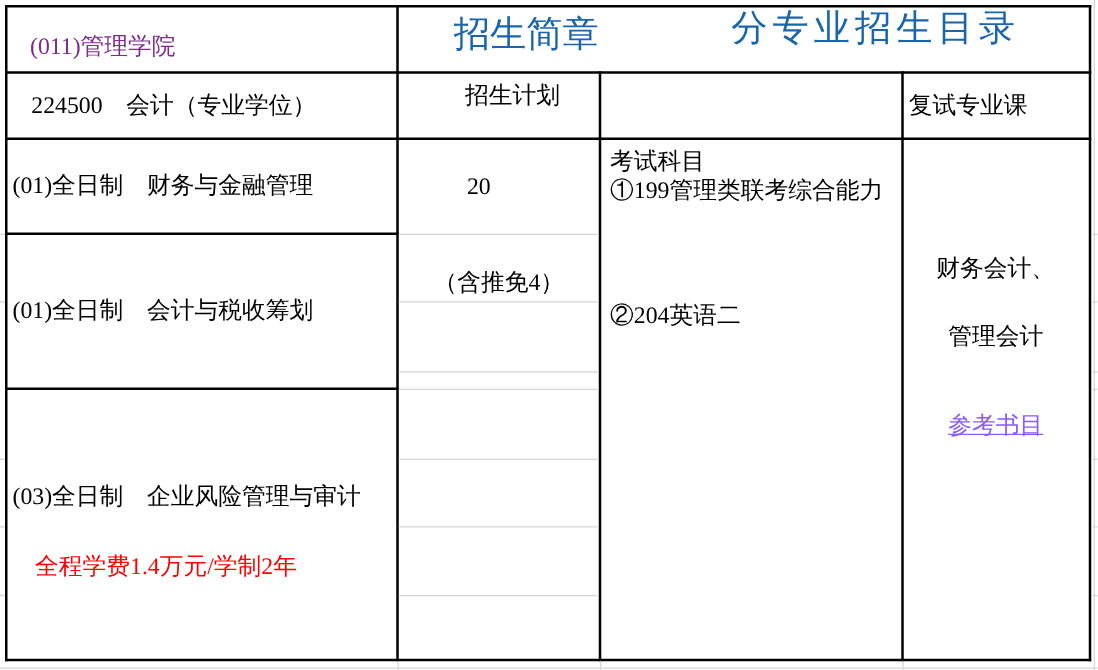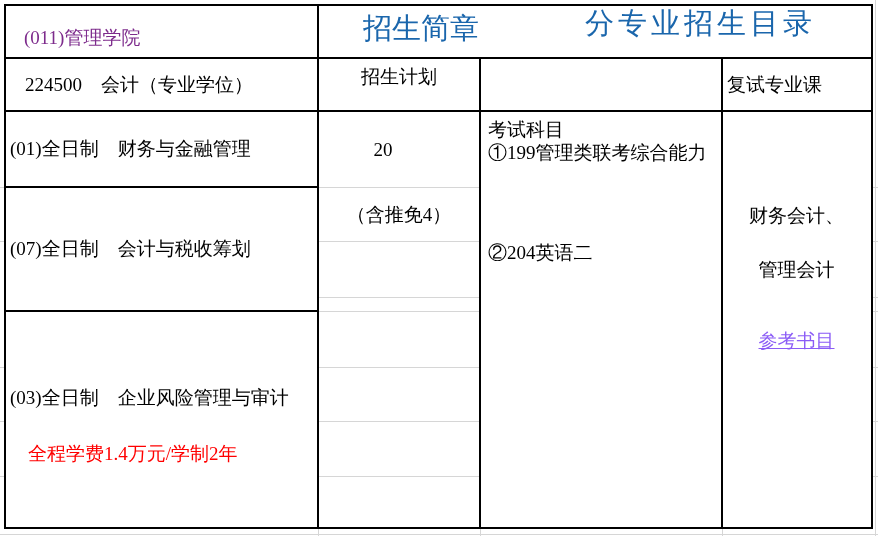--- a/index.html
+++ b/index.html
@@ -63,31 +63,31 @@
 <div class="gl" style="left:318px;top:529px;width:1px;height:7px;"></div>
 <div class="gl" style="left:480px;top:529px;width:1px;height:7px;"></div>
 <div class="gl" style="left:722px;top:529px;width:1px;height:7px;"></div>
 <div class="gl" style="left:0px;top:534px;width:878px;height:1px;"></div>
 
 <div class="txt dept" style="left:24px;top:5px;height:64px;">(011)管理学院</div>
 <div class="txt bighdr" style="left:363px;top:6px;height:45px;">招生简章</div>
 <div class="txt bighdr spaced" style="left:585px;top:6px;height:34px;">分专业招生目录</div>
 
 <div class="txt" style="left:25px;top:58px;height:52px;">224500　会计（专业学位）</div>
-<div class="txt center" style="left:319px;top:58px;width:160px;height:36px;">招生计划</div>
+<div class="txt center" style="left:330px;top:58px;width:160px;height:36px;">招生计划</div>
 <div class="txt" style="left:488px;top:58px;height:52px;margin-top:45px;">考试科目</div>
 <div class="txt" style="left:727px;top:58px;height:52px;">复试专业课</div>
 
 <div class="txt" style="left:10px;top:110px;height:77px;">(01)全日制　财务与金融管理</div>
-<div class="txt" style="left:10px;top:187px;height:123px;">(07)全日制　会计与税收筹划</div>
+<div class="txt" style="left:10px;top:187px;height:123px;">(01)全日制　会计与税收筹划</div>
 <div class="txt" style="left:10px;top:384px;height:26px;">(03)全日制　企业风险管理与审计</div>
 <div class="txt red" style="left:28px;top:440px;height:26px;">全程学费1.4万元/学制2年</div>
 
 <div class="txt center" style="left:319px;top:112px;width:128px;height:74px;">20</div>
-<div class="txt center" style="left:319px;top:188px;width:160px;height:53px;">（含推免4）</div>
+<div class="txt center" style="left:319px;top:200px;width:160px;height:53px;">（含推免4）</div>
 
 <div class="txt" style="left:488px;top:139px;height:26px;">①199管理类联考综合能力</div>
 <div class="txt" style="left:488px;top:239px;height:26px;">②204英语二</div>
 
 <div class="txt center" style="left:722px;top:202px;width:149px;height:26px;text-align:right;">财务会计、</div>
 <div class="txt center" style="left:722px;top:256px;width:149px;height:26px;">管理会计</div>
 <div class="txt center" style="left:722px;top:327px;width:149px;height:26px;">
   <span class="link">参考书目</span>
 </div>
 

